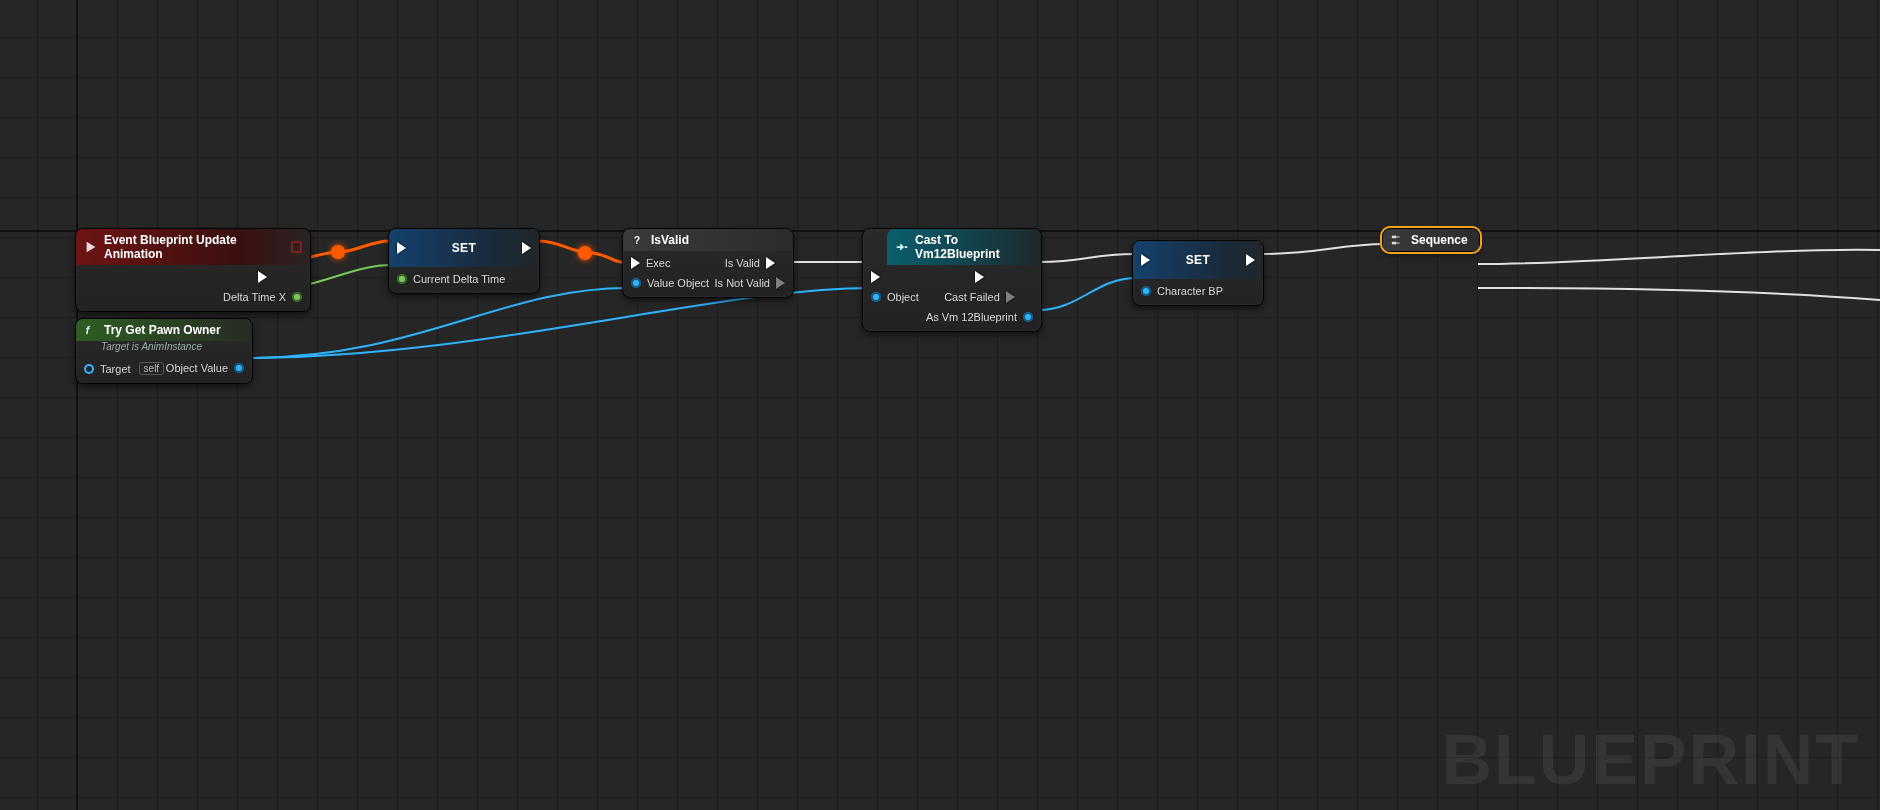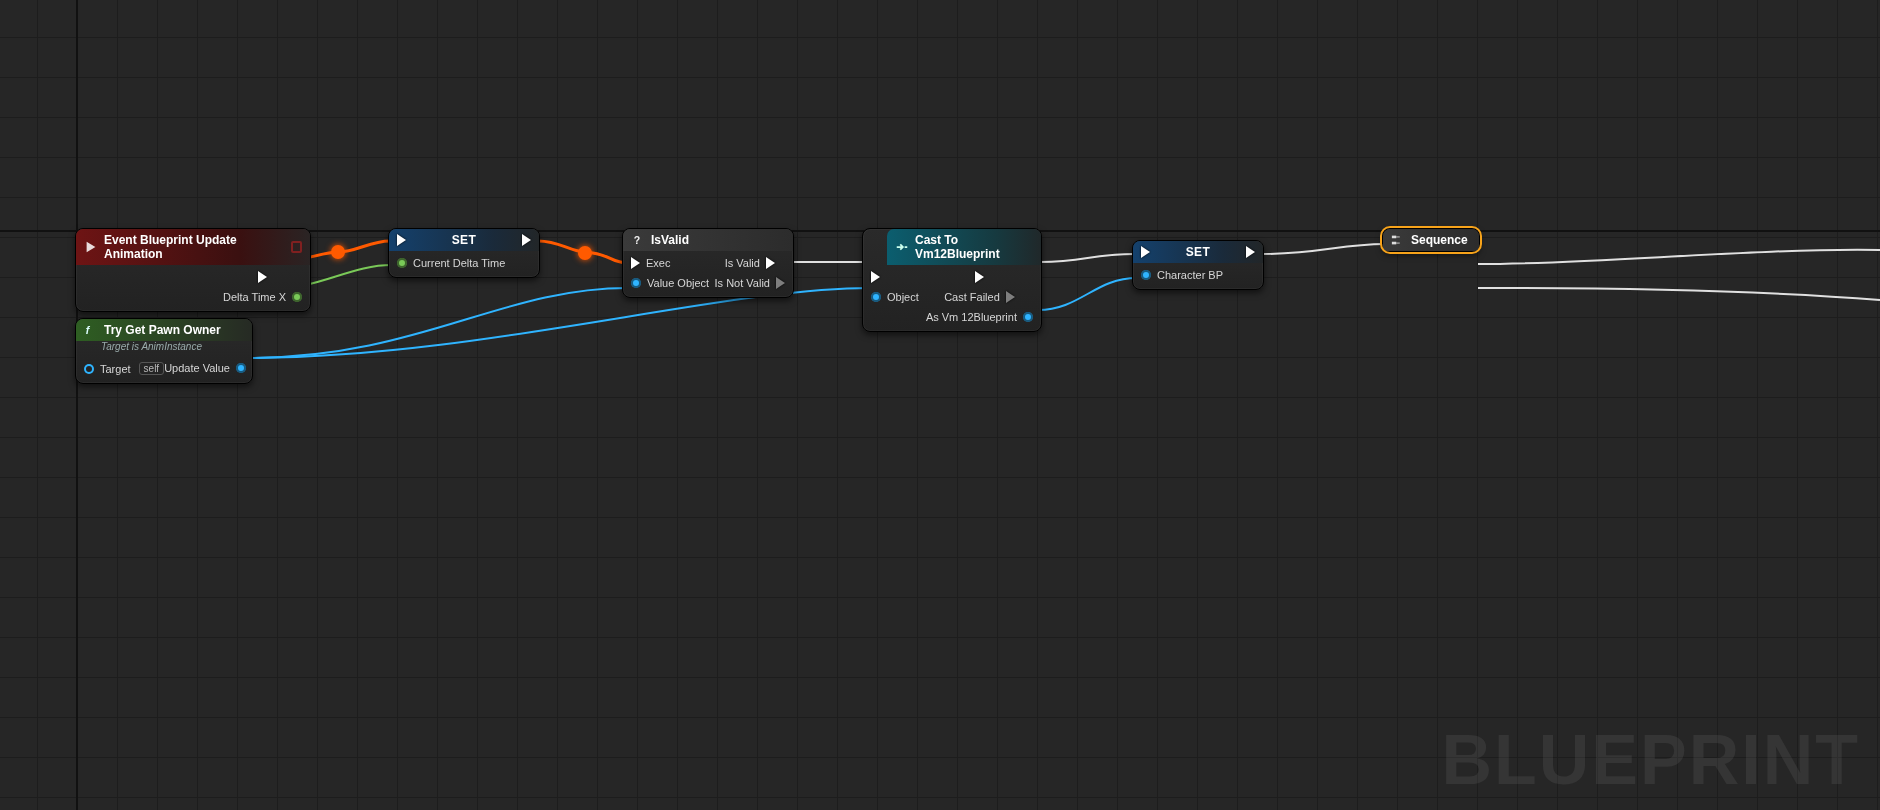--- a/index.html
+++ b/index.html
@@ -83,21 +83,21 @@
   .p-data.hollow { background:transparent!important; box-shadow:inset 0 0 0 2px currentColor; }
   .c-green { background:#7ac958; color:#7ac958; }
   .c-blue  { background:#2fb4ff; color:#2fb4ff; }
 
   
   .ico { width:14px;height:14px; display:inline-flex;align-items:center;justify-content:center; }
   .ico svg { width:14px;height:14px; }
 
   .set-title {
     display:flex; align-items:center; justify-content:space-between;
-    padding:4px 8px;
+    padding:12px 8px;
     border-radius:7px 7px 0 0;
     background:linear-gradient(90deg,#14416d,#1a2a3a 70%,#222628);
   }
   .set-title .p-exec{ }
   .set-title .t { font-weight:600; font-size:12px; color:#fff; letter-spacing:.4px;}
 
   .addpin { display:flex; align-items:center; gap:6px; cursor:pointer; }
   .plus { width:12px;height:12px;position:relative; }
   .plus::before,.plus::after{content:"";position:absolute;background:#ddd;}
   .plus::before{left:5px;top:1px;width:2px;height:10px;}
@@ -184,21 +184,21 @@
     <div class="col">
       <div class="pin">
         <span class="p-data c-blue hollow"></span>
         <span class="lbl">Target</span>
         <span class="self-lbl">self</span>
       </div>
     </div>
     <div class="col right">
       <div class="pin out">
         <span class="p-data c-blue"></span>
-        <span class="lbl">Update Value</span>
+        <span class="lbl">Object Value</span>
       </div>
     </div>
   </div>
 </div>
 
 <div class="node" style="left:388px;top:228px;width:152px;">
   <div class="set-title">
     <span class="p-exec"></span>
     <span class="t">SET</span>
     <span class="p-exec"></span>

